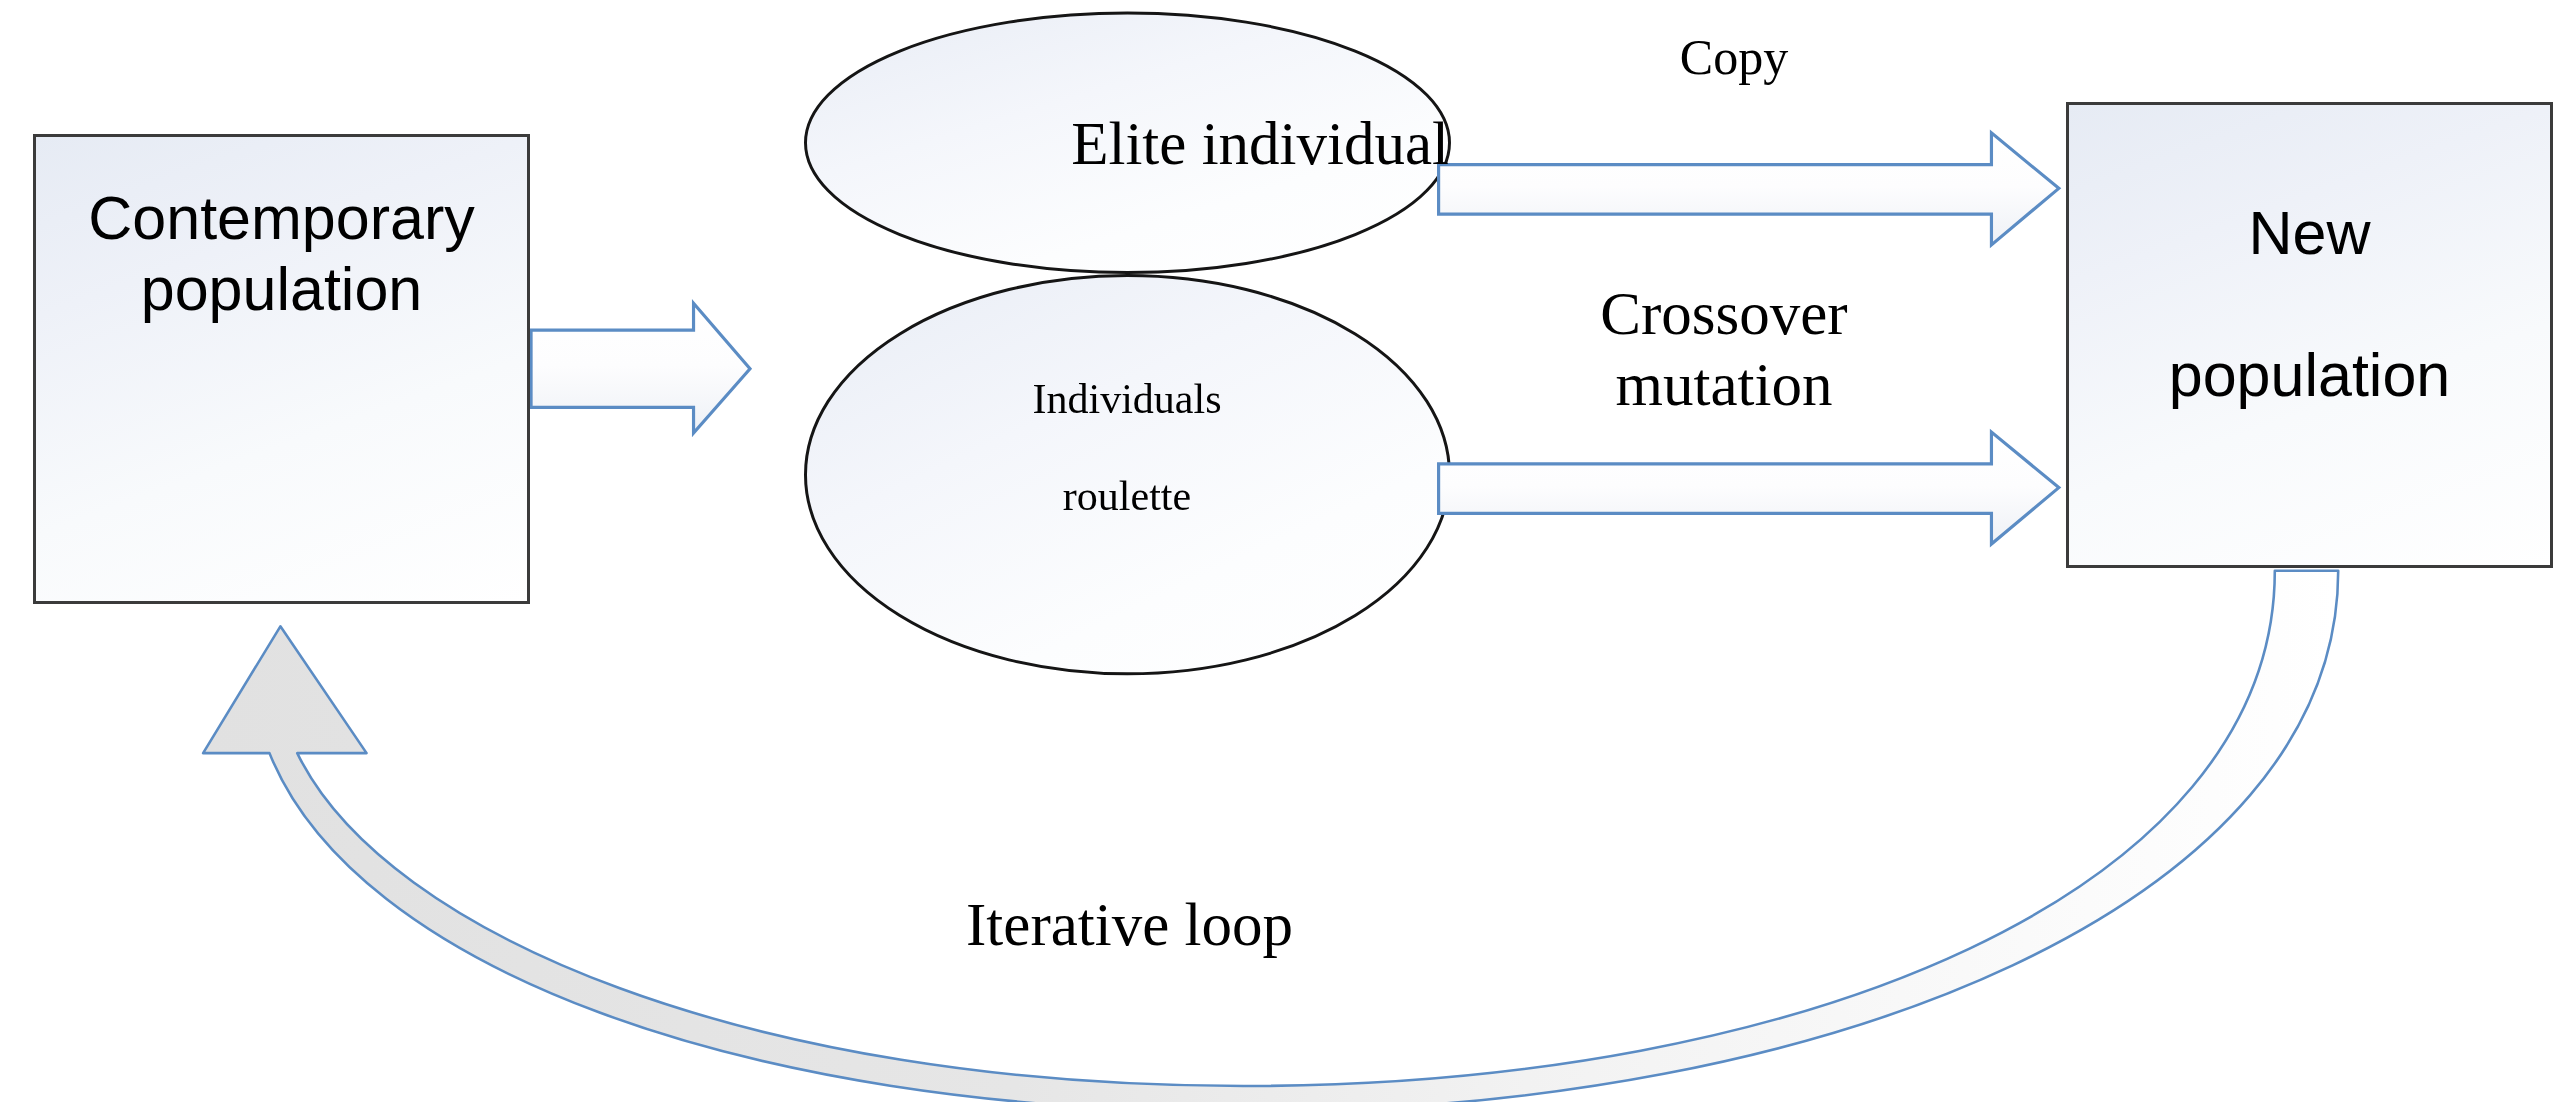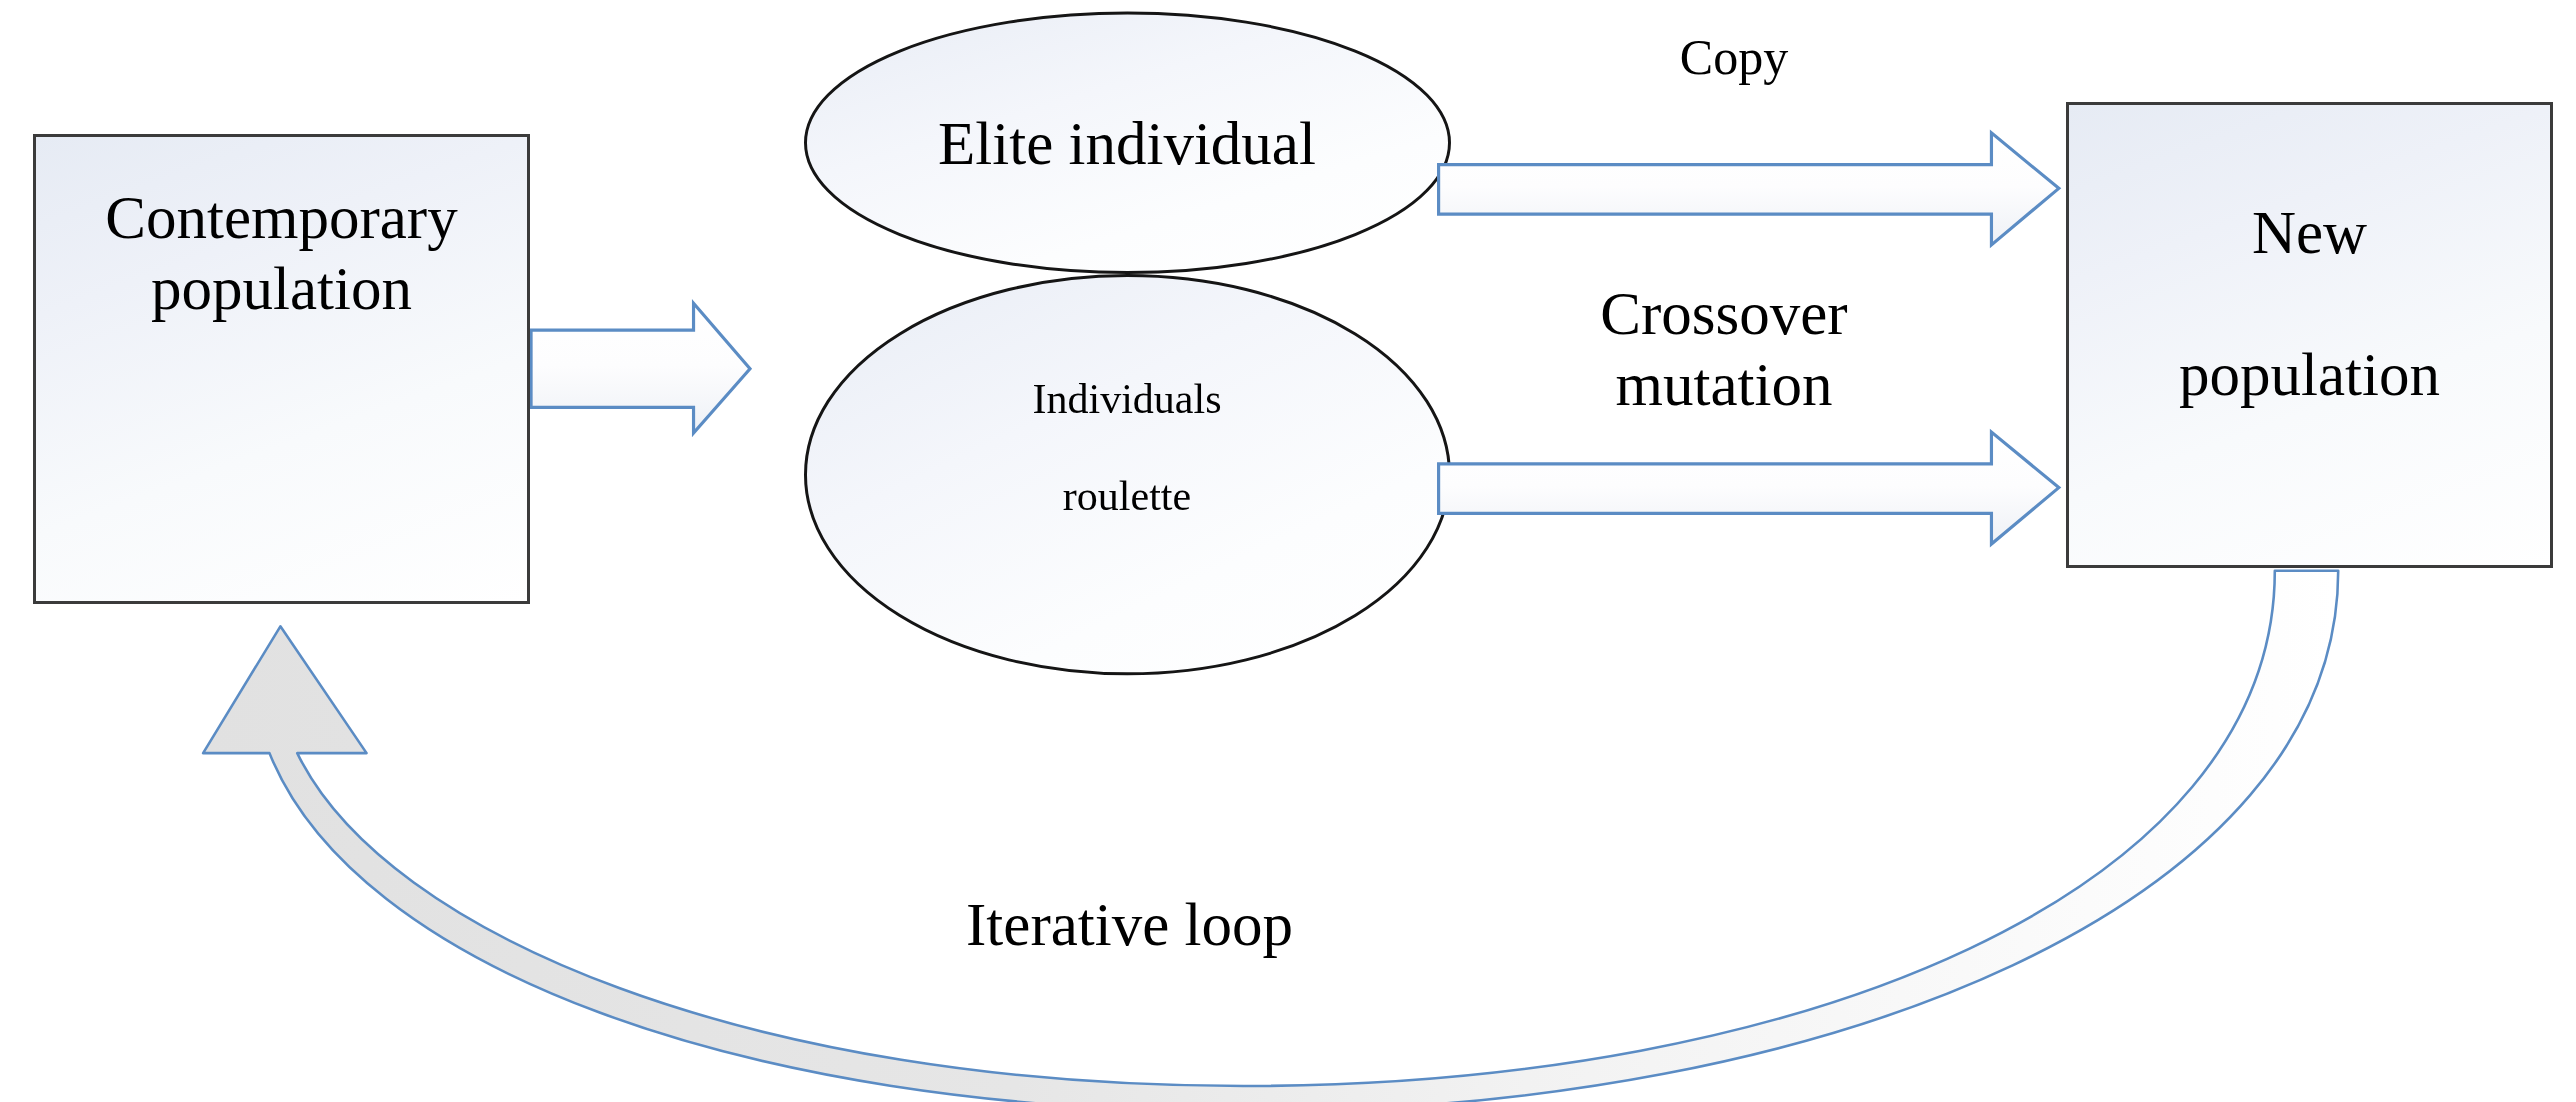--- a/index.html
+++ b/index.html
@@ -10,21 +10,21 @@
   .node{position:absolute;box-sizing:border-box;}
 
   
   .rect-node{
     border:3px solid #3b3b3b;
     background:linear-gradient(160deg,#e6ebf4 0%, #eef1f8 28%, #f8fafc 62%, #ffffff 100%);
   }
   .rect-node .txt{
     position:absolute;left:0;right:0;
     text-align:center;color:#000000;line-height:1.16;
-    font-family:Liberation Serif, serif;
+    font-family:Liberation Sans, sans-serif;
   }
 
   
   .ell-label{
     position:absolute;text-align:center;color:#000;
     line-height:1.16;font-family:"Liberation Serif","DejaVu Serif",serif;
   }
 
   .edge-label{
     position:absolute;text-align:center;color:#000;
@@ -105,21 +105,21 @@
   </div>
 
   <div class="node rect-node" style="left:2059px;top:102px;width:487px;height:466px;margin-left:7px;">
     <div class="txt" style="top:93px;font-size:61px;">
       <span>New</span><br>
       <br>
       <span>population</span>
     </div>
   </div>
 
-  <div class="ell-label" style="left:805px;top:109px;width:644px;font-size:61px;">
+  <div class="ell-label" style="left:805px;top:109px;width:644px;font-size:61px;text-align:right;">
     <span>Elite individual</span>
   </div>
 
   <div class="ell-label" style="left:805px;top:375px;width:644px;font-size:42px;">
     <span>Individuals</span><br>
     <br>
     <span>roulette</span>
   </div>
 
   <div class="edge-label" style="left:1516px;top:28px;width:436px;font-size:50px;">

